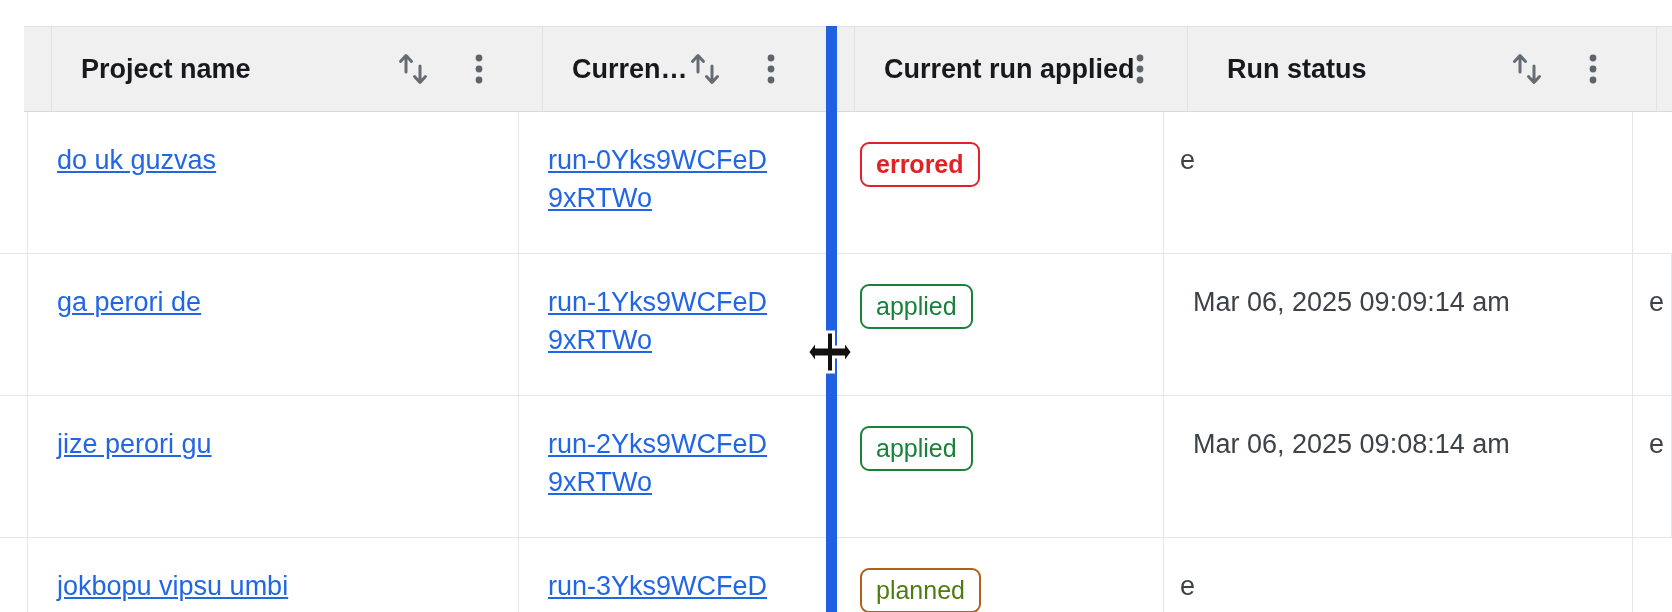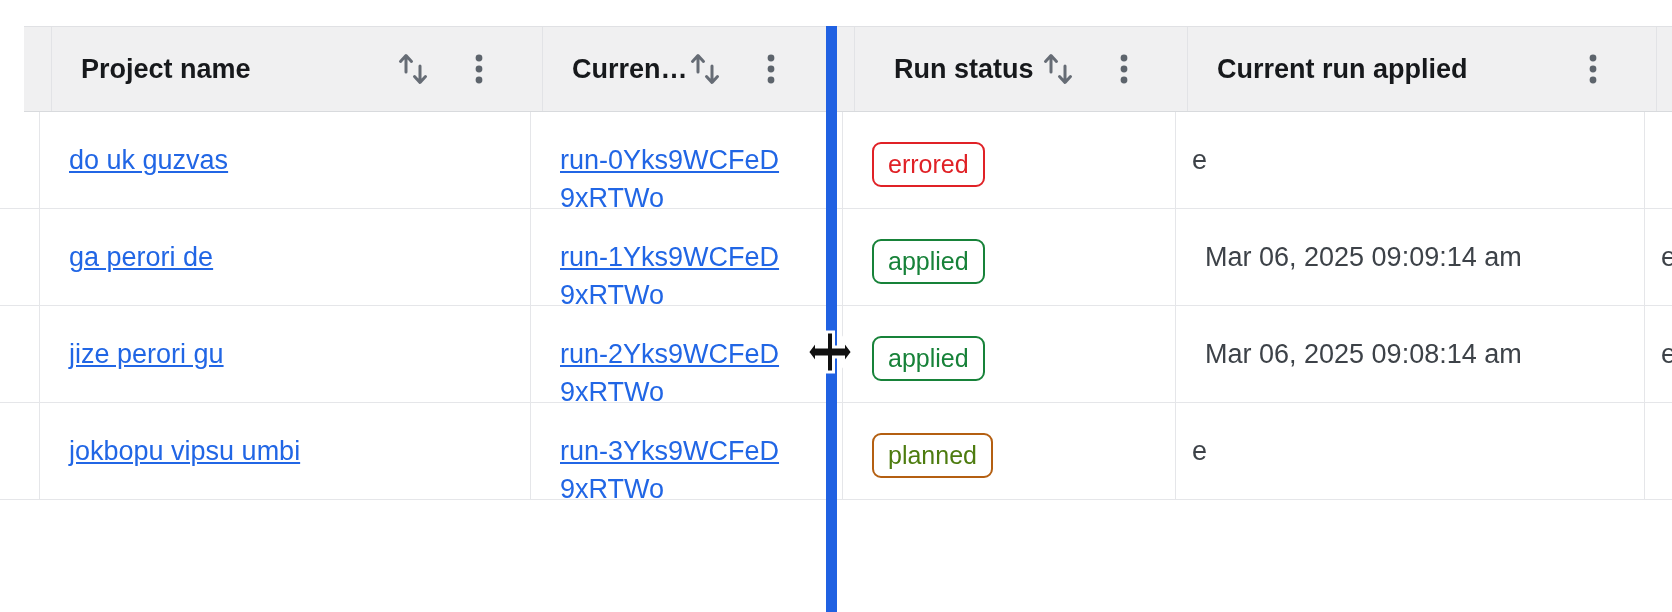--- a/index.html
+++ b/index.html
@@ -13,31 +13,31 @@
          overflow:hidden;font-size:27px;font-weight:700;white-space:nowrap;}
   .hcell .label{flex:0 0 auto;}
   .controls{margin-left:auto;display:flex;align-items:center;}
   .pad-l{padding-left:29px;}
   .hcell.run-status{padding-left:39px;}
   .hcell.trunc-col{padding-left:16px;}
   .pr-std .controls{padding-right:58px;}
   .pr-wide .controls{padding-right:95px;}
   .sort-btn{margin-right:44px;display:flex;align-items:center;cursor:pointer;}
   .kebab-btn{display:flex;align-items:center;cursor:pointer;}
-  .brow{display:grid;grid-template-columns:28px 491px 312px 333px 469px 39px;height:97px;
-        background:#ffffff;border-bottom:1px solid #e5e6e9;box-sizing:border-box;padding-left:12px;}
+  .brow{display:grid;grid-template-columns:28px 491px 312px 333px 469px 39px;height:142px;
+        background:#ffffff;border-bottom:1px solid #e5e6e9;box-sizing:border-box;}
   .bcell{padding:30px 10px 0 29px;border-right:1px solid #e5e6e9;box-sizing:border-box;
          overflow:hidden;font-size:27px;line-height:1.4;}
   .bcell.stub{padding:0;}
   .bcell.trunc-col{padding-left:16px;}
   a.cell-link{color:#2166e5;text-decoration:underline;}
   a.run-link{display:inline-block;max-width:228px;word-break:break-all;}
   .badge{display:inline-block;border:2px solid;border-radius:9px;padding:4px 14px;
          font-size:25px;line-height:1.3;background:#ffffff;}
-  .badge-errored{color:#e02126;border-color:#e02126;}
+  .badge-errored{color:#e02126;border-color:#e02126;font-weight:bold;}
   .badge-applied{color:#178239;border-color:#178239;}
   .badge-planned{color:#4d7c0f;border-color:#b45f11;}
   .timestamp{color:#3d4248;}
   .resize-line{position:absolute;left:826px;top:26px;width:11px;height:586px;background:#2061e2;z-index:5;}
   .cursor-wrap{position:absolute;left:806px;top:329px;z-index:6;pointer-events:none;}
 </style>
 </head>
 <body>
 
 <div class="top-strip"></div>
@@ -78,42 +78,42 @@
         <span class="kebab-btn">
           <svg width="10" height="36" viewBox="0 0 10 36" fill="#5d646c">
             <circle cx="5" cy="7" r="3.4"></circle>
               <circle cx="5" cy="18" r="3.4"></circle>
               <circle cx="5" cy="29" r="3.4"></circle>
           </svg>
         </span>
       </span>
     </div>
 
+    <div class="hcell pad-l pr-std">
+      <span class="label">Current run applied</span>
+      <span class="controls">
+        <span class="kebab-btn">
+          <svg width="10" height="36" viewBox="0 0 10 36" fill="#5d646c">
+            <circle cx="5" cy="7" r="3.4"></circle>
+              <circle cx="5" cy="18" r="3.4"></circle>
+              <circle cx="5" cy="29" r="3.4"></circle>
+          </svg>
+        </span>
+      </span>
+    </div>
+
     <div class="hcell run-status pr-std">
       <span class="label">Run status</span>
       <span class="controls">
         <span class="sort-btn">
           <svg width="34" height="36" viewBox="0 0 34 36" fill="none" stroke="#666c75" stroke-width="3" stroke-linecap="round" stroke-linejoin="round">
             <path d="M10 21 V5 M4.5 10.5 L10 4.5 L15.5 10.5"></path>
             <path d="M24 15 V31 M18.5 25.5 L24 31.5 L29.5 25.5"></path>
           </svg>
         </span>
-        <span class="kebab-btn">
-          <svg width="10" height="36" viewBox="0 0 10 36" fill="#5d646c">
-            <circle cx="5" cy="7" r="3.4"></circle>
-              <circle cx="5" cy="18" r="3.4"></circle>
-              <circle cx="5" cy="29" r="3.4"></circle>
-          </svg>
-        </span>
-      </span>
-    </div>
-
-    <div class="hcell pad-l pr-std">
-      <span class="label">Current run applied</span>
-      <span class="controls">
         <span class="kebab-btn">
           <svg width="10" height="36" viewBox="0 0 10 36" fill="#5d646c">
             <circle cx="5" cy="7" r="3.4"></circle>
               <circle cx="5" cy="18" r="3.4"></circle>
               <circle cx="5" cy="29" r="3.4"></circle>
           </svg>
         </span>
       </span>
     </div>
 

